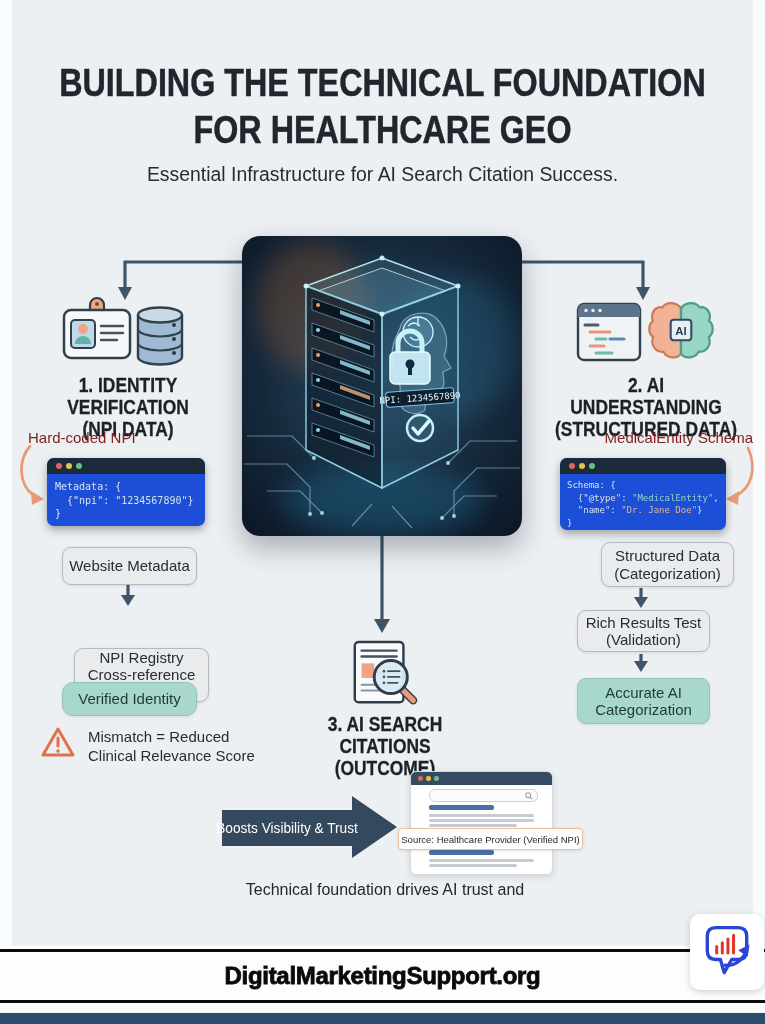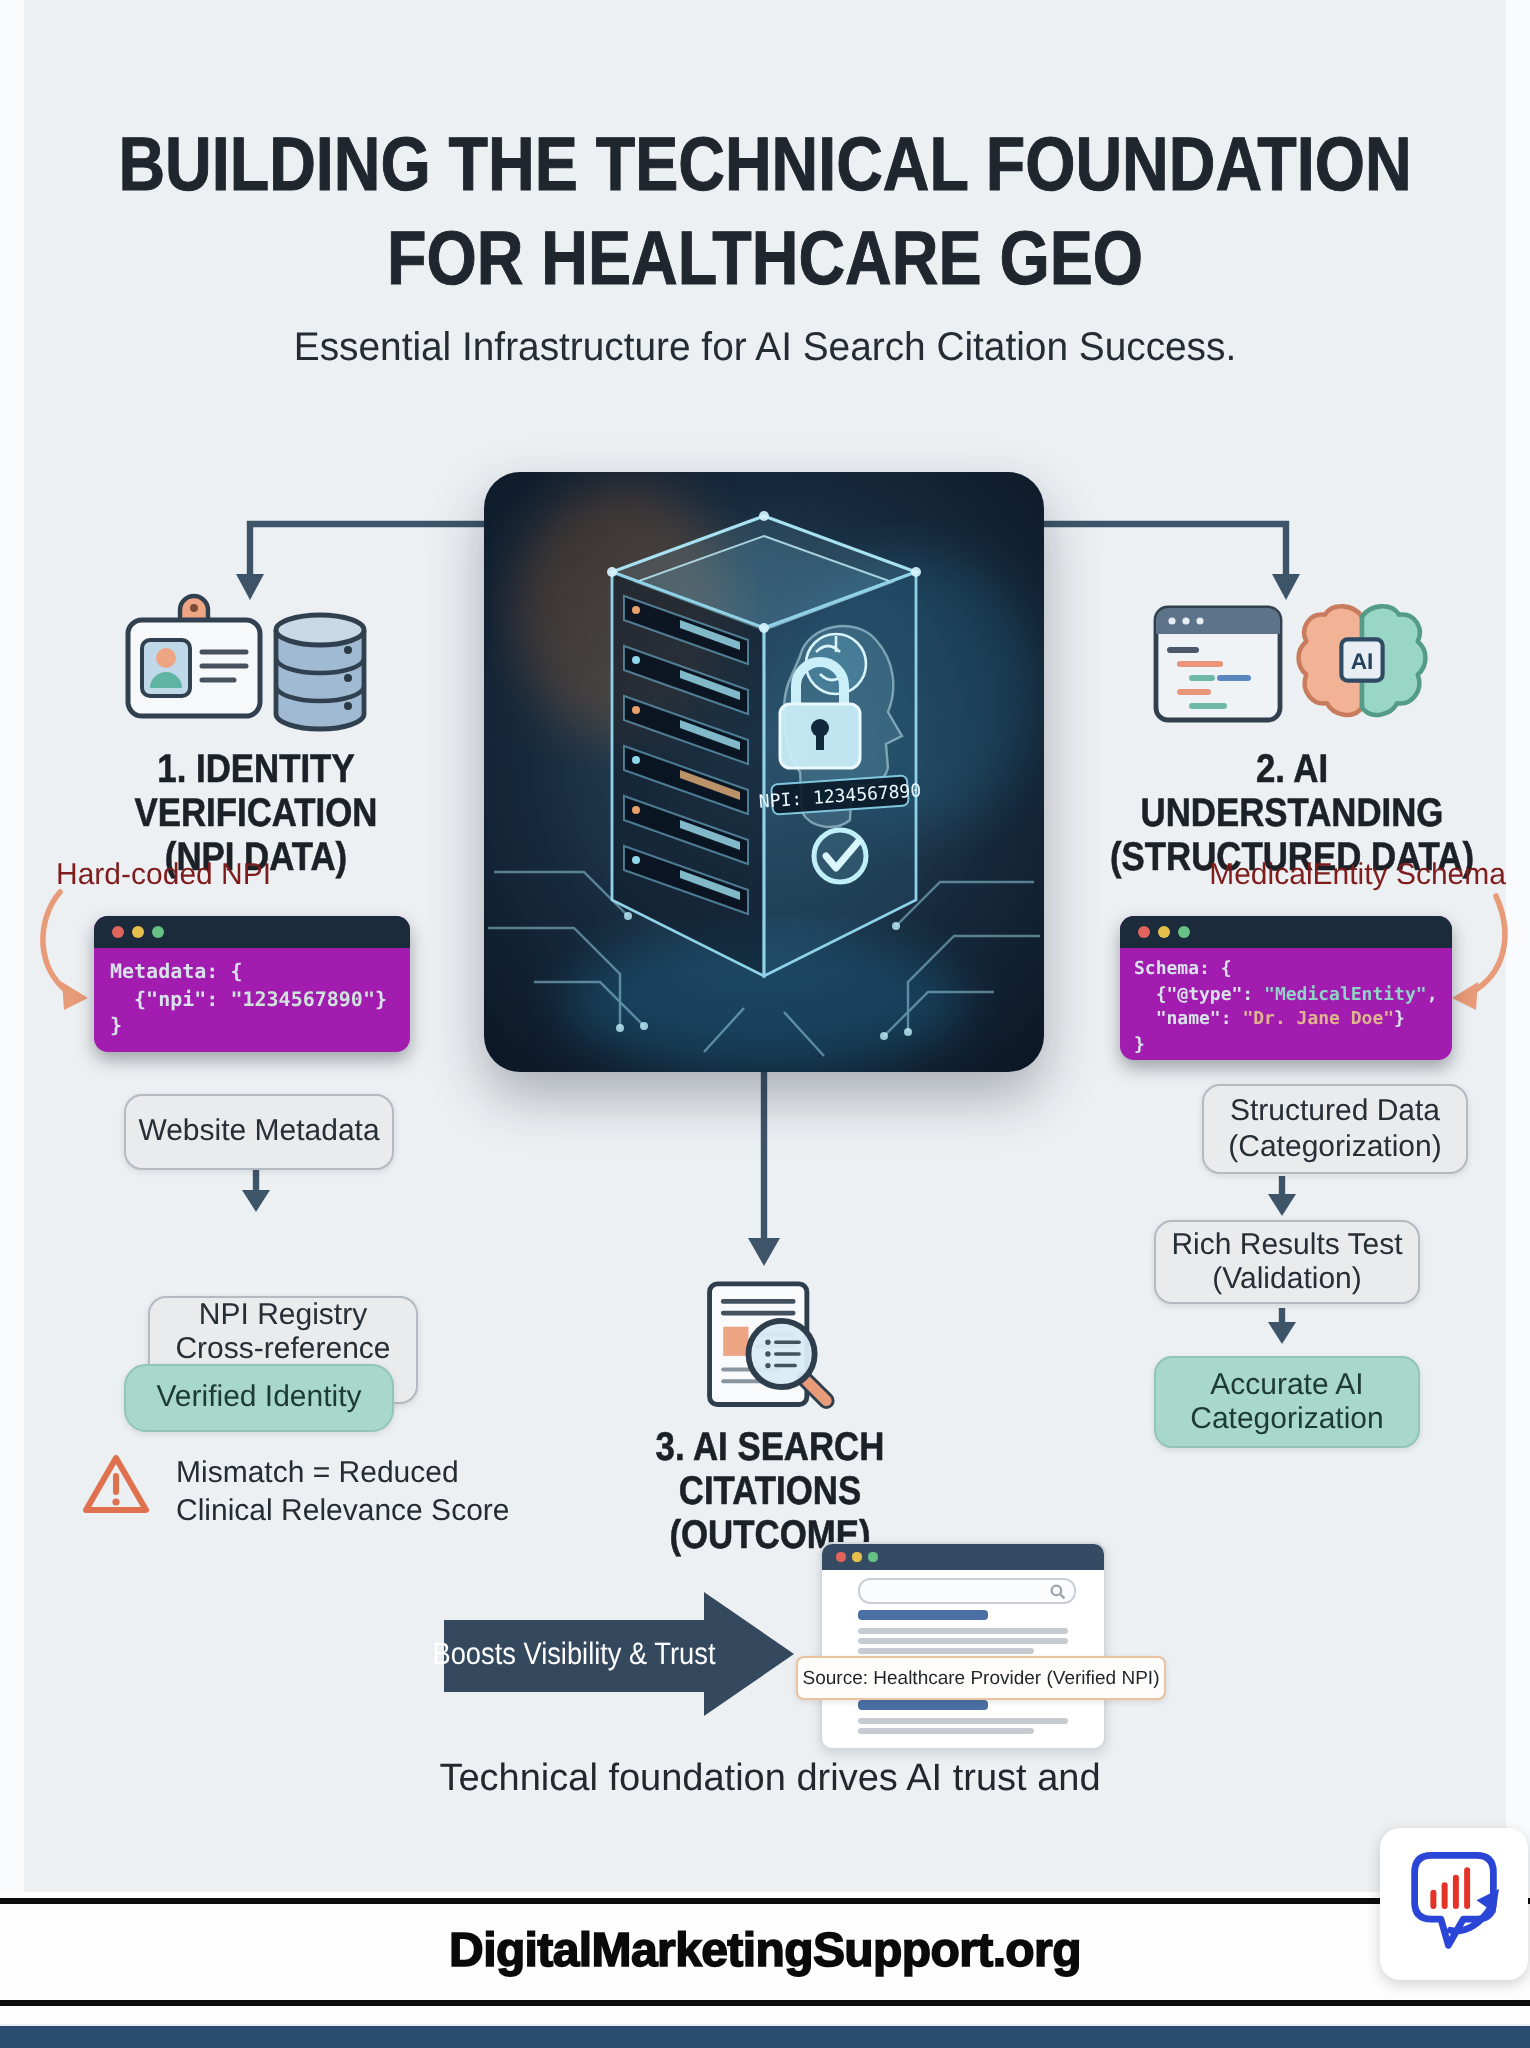--- a/index.html
+++ b/index.html
@@ -11,22 +11,22 @@
   
   .main-title{left:0;top:60px;width:765px;text-align:center;color:#20262E;
     font-weight:700;font-size:38px;line-height:47px;transform:scaleX(.85);
     transform-origin:center;-webkit-text-stroke:.5px #20262E;z-index:2;}
   .subtitle{left:0;top:163px;width:765px;text-align:center;color:#262C33;
     font-size:20px;transform:scaleX(.97);transform-origin:center;z-index:2;}
   .sec-head{text-align:center;color:#1B2127;font-weight:700;font-size:20px;
     line-height:22px;transform:scaleX(.87);transform-origin:center;z-index:2;
     -webkit-text-stroke:.3px #1B2127;}
   
-  .codewin{background:#a21caf;border-radius:7px;overflow:hidden;z-index:2;
-    box-shadow:0 4px 9px rgba(10,20,30,.35);font-weight:bold;}
+  .codewin{background:#1d4ed8;border-radius:7px;overflow:hidden;z-index:2;
+    box-shadow:0 4px 9px rgba(10,20,30,.35);}
   .codehead{height:16px;background:#1C2B3B;display:flex;align-items:center;
     gap:4px;padding-left:9px;}
   .dot{width:6px;height:6px;border-radius:50%;}
   .code{font-family:"DejaVu Sans Mono",monospace;color:#D8E2EA;white-space:pre;}
   .code-l{font-size:10px;line-height:13.5px;padding:6px 8px;}
   .code-r{font-size:9px;line-height:12.5px;padding:5px 7px;}
   .tok-plain{color:#D8E2EA;} .tok-str{color:#CFE3DC;}
   .tok-teal{color:#8FD4C6;} .tok-tan{color:#E0B48E;}
   .code-label{font-size:15px;color:#7f1d1d;z-index:2;}
   
@@ -48,21 +48,21 @@
   .searchbar{position:absolute;left:18px;top:17px;width:107px;height:11px;
     border:1px solid #C9CFD5;border-radius:6px;background:#FBFCFD;}
   .bar{position:absolute;border-radius:2px;}
   .callout{left:398px;top:828px;width:183px;height:20px;background:#FFFDFB;
     border:1.5px solid #EBC29F;border-radius:4px;display:flex;align-items:center;
     justify-content:center;font-size:9.5px;color:#1F2428;white-space:nowrap;
     z-index:3;box-shadow:0 1px 3px rgba(40,30,20,.12);}
   .banner-label{left:222px;top:810px;width:130px;height:36px;display:flex;
     align-items:center;justify-content:center;color:#FFFFFF;font-size:15.5px;
     transform:scaleX(.88);transform-origin:center;z-index:2;white-space:nowrap;}
-  .caption{left:200px;top:880px;width:370px;text-align:center;font-size:19px;
+  .caption{left:200px;top:880px;width:370px;text-align:center;font-size:16px;
     line-height:19.5px;color:#23282E;z-index:2;}
   .warn-text{left:88px;top:727px;width:170px;font-size:15px;line-height:19px;
     color:#262C33;white-space:pre-line;z-index:2;}
   
   .footer-band{left:0;top:946px;width:765px;height:66px;background:#FDFDFE;z-index:1;}
   .fline{left:0;width:765px;height:3px;background:#0B0B0B;z-index:2;}
   .brand{left:0;top:955px;width:765px;height:42px;display:flex;align-items:center;
     justify-content:center;font-size:24px;font-weight:700;color:#0A0A0A;
     -webkit-text-stroke:.8px #0A0A0A;letter-spacing:-.3px;z-index:3;}
   .bottom-bar{left:0;top:1013px;width:765px;height:11px;background:#2A4C6F;z-index:2;}

